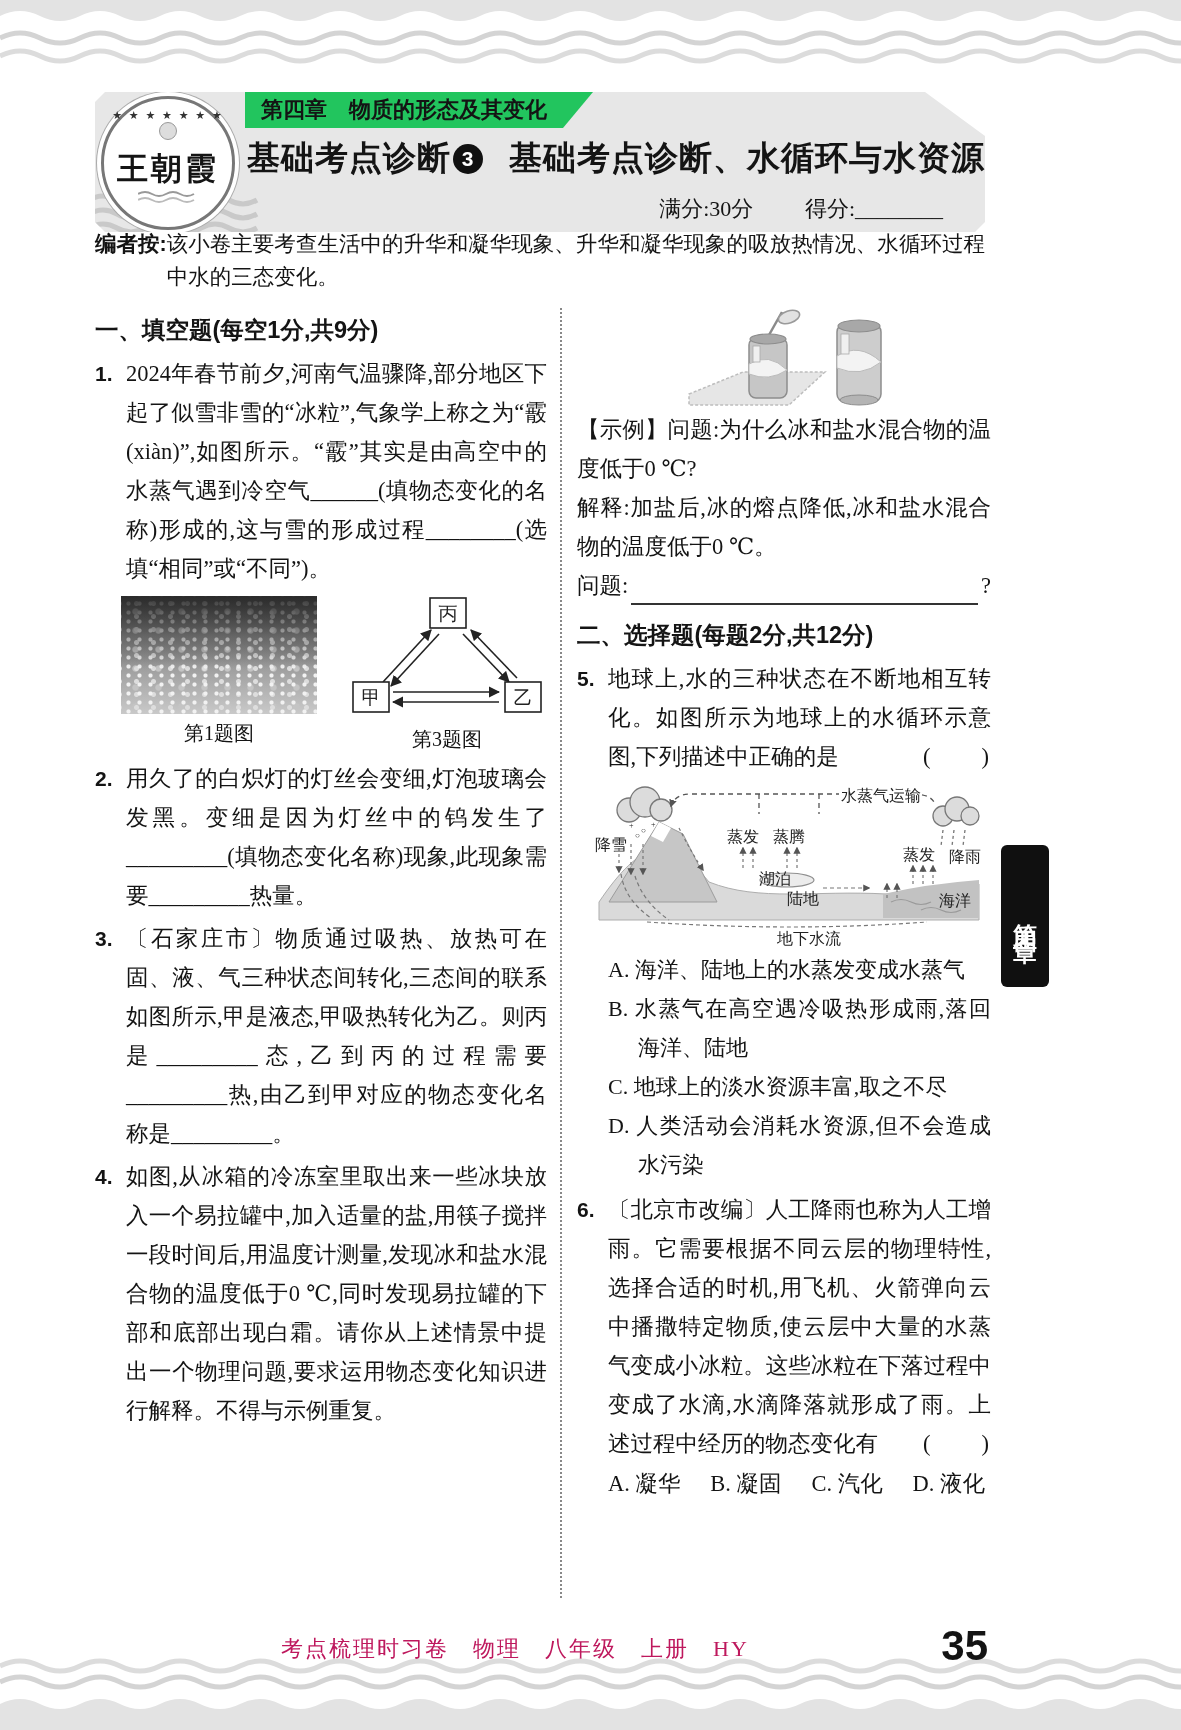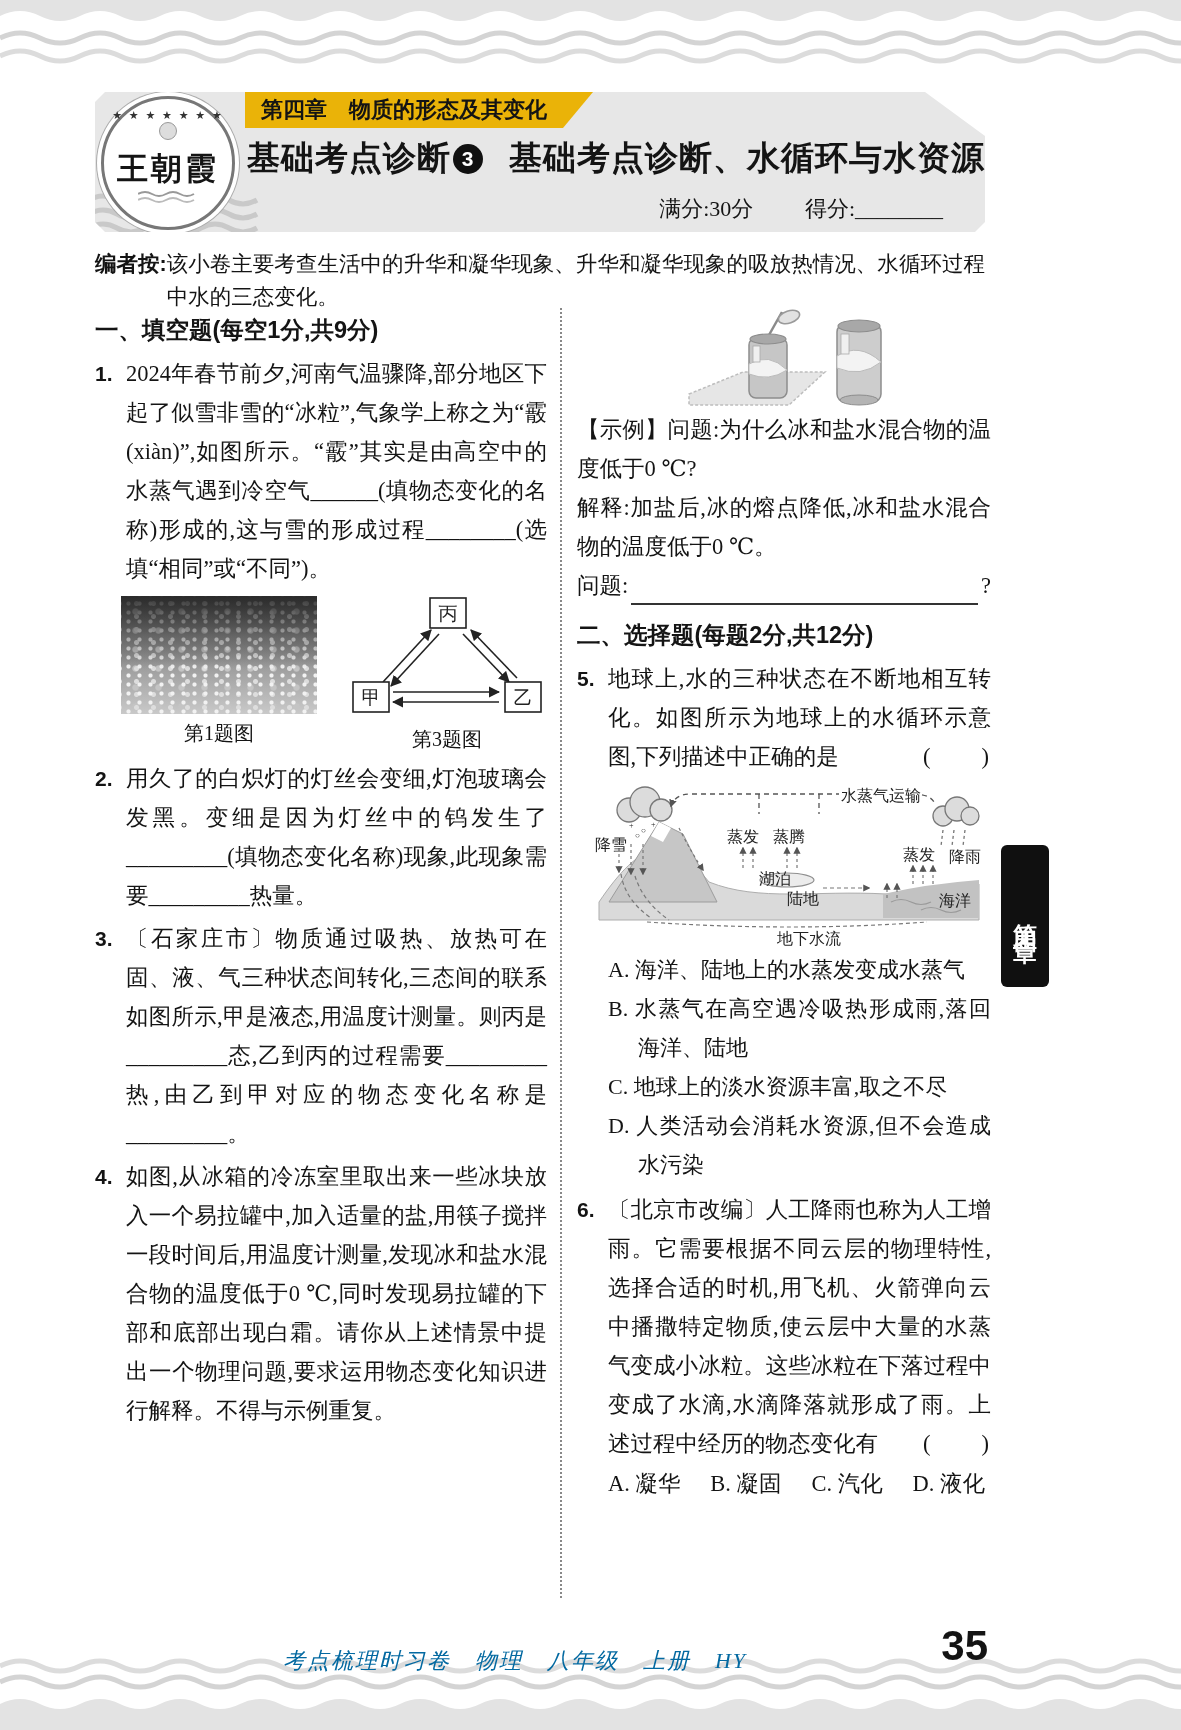--- a/index.html
+++ b/index.html
@@ -5,42 +5,42 @@
   html,body{margin:0;padding:0;background:#fff;}
   body{width:1181px;height:1730px;position:relative;overflow:hidden;
        font-family:"Liberation Serif","DejaVu Serif",serif;color:#141414;}
   .abs{position:absolute;}
   
   .wave-top{top:0;left:0;}
   .wave-bottom{bottom:0;left:0;}
   
   .hdr{left:95px;top:92px;width:890px;height:140px;background:#e7e7e7;
        clip-path:polygon(0 10px,10px 0,calc(100% - 60px) 0,100% 44px,100% calc(100% - 10px),calc(100% - 10px) 100%,10px 100%,0 calc(100% - 10px));}
-  .hdr-tag{position:absolute;left:150px;top:0;height:34px;background:#eab308;
+  .hdr-tag{position:absolute;left:150px;top:0;height:34px;background:#22c55e;
        padding:2px 46px 0 16px;font-family:"Liberation Sans","DejaVu Sans",sans-serif;
        font-weight:bold;font-size:22px;line-height:32px;
        clip-path:polygon(0 0,100% 0,calc(100% - 30px) 100%,0 100%);}
   .hdr-title{position:absolute;left:152px;top:44px;width:720px;
        font-family:"Liberation Sans","DejaVu Sans",sans-serif;font-weight:bold;
        font-size:33px;letter-spacing:1px;white-space:nowrap;}
   .badge{display:inline-block;width:30px;height:30px;border-radius:50%;background:#111;
        color:#fff;font-size:21px;line-height:30px;text-align:center;vertical-align:3px;margin-left:2px;}
   .title-main{margin-left:26px;}
   .hdr-score{position:absolute;right:42px;bottom:8px;font-size:22px;}
   .hdr-score .blank{letter-spacing:0;}
   
   .logo{position:absolute;left:6px;top:4px;width:128px;height:128px;border-radius:50%;
         background:#fff;border:3px solid #777;box-shadow:0 0 0 4px #fff,0 0 0 5px #aaa;
         text-align:center;z-index:3;}
   .logo .stars{font-size:11px;color:#333;letter-spacing:2px;display:block;margin-top:10px;}
   .logo .seal{width:16px;height:16px;border-radius:50%;border:1px solid #999;margin:0 auto;background:#ddd;}
   .logo .name{font-size:31px;font-weight:bold;letter-spacing:3px;display:block;margin-top:8px;}
   .logo-waves{position:absolute;left:-6px;bottom:-6px;z-index:2;}
   
-  .ednote{left:95px;top:248px;width:890px;display:flex;font-size:21.5px;line-height:33px;}
+  .ednote{left:95px;top:228px;width:890px;display:flex;font-size:21.5px;line-height:33px;}
   .ednote .lbl{font-family:"Liberation Sans","DejaVu Sans",sans-serif;font-weight:bold;white-space:nowrap;}
   .ednote .txt{flex:1;text-align:justify;}
   
   .cols{left:95px;top:308px;width:900px;display:flex;align-items:stretch;}
   .col-l{width:452px;}
   .col-r{width:414px;border-left:2px dotted #888;padding-left:15px;margin-left:13px;min-height:1290px;}
   h2.sec{font-family:"Liberation Sans","DejaVu Sans",sans-serif;font-weight:bold;
          font-size:23.5px;margin:6px 0 8px 0;}
   .q{display:flex;margin-top:4px;}
   .qn{flex:0 0 31px;font-family:"Liberation Sans","DejaVu Sans",sans-serif;
@@ -70,22 +70,22 @@
   .opt{margin-left:31px;padding-left:30px;text-indent:-30px;font-size:22px;line-height:39px;text-align:justify;}
   .optrow{margin-left:31px;display:flex;justify-content:space-between;padding-right:6px;
           font-size:22.5px;line-height:41px;}
   .cycle{margin:4px 0 2px 14px;display:block;}
   
   .chap-tab{left:1001px;top:845px;width:48px;height:142px;background:#101010;color:#fff;
       border-radius:6px;display:flex;align-items:center;justify-content:center;
       writing-mode:vertical-lr;text-orientation:upright;
       font-family:"Liberation Sans","DejaVu Sans",sans-serif;font-weight:bold;
       font-size:24px;letter-spacing:8px;}
-  .footer{left:95px;bottom:54px;width:840px;text-align:center;font-size:22px;
-      font-style:italic;color:#0369a1;letter-spacing:2px;}
+  .footer{left:95px;bottom:66px;width:840px;text-align:center;font-size:22px;
+      color:#be185d;letter-spacing:2px;}
   .pagenum{right:193px;bottom:60px;font-family:"Liberation Sans","DejaVu Sans",sans-serif;
       font-weight:bold;font-size:42px;}
   svg text{font-family:"Liberation Serif","DejaVu Serif",serif;fill:#222;}
 </style>
 </head>
 <body>
 
 <svg class="abs wave-top" width="1181" height="80" viewBox="0 0 1181 80">
   <defs>
     <path id="wv" d="M0 0 Q20 -10 40 0 T80 0 T120 0 T160 0 T200 0 T240 0 T280 0 T320 0 T360 0 T400 0 T440 0 T480 0 T520 0 T560 0 T600 0 T640 0 T680 0 T720 0 T760 0 T800 0 T840 0 T880 0 T920 0 T960 0 T1000 0 T1040 0 T1080 0 T1120 0 T1160 0 T1200 0"></path>
@@ -176,21 +176,21 @@
       </div>
     </div>
 
     <div class="q">
       <span class="qn">2.</span>
       <span class="qt">用久了的白炽灯的灯丝会变细,灯泡玻璃会发黑。变细是因为灯丝中的钨发生了_________(填物态变化名称)现象,此现象需要_________热量。</span>
     </div>
 
     <div class="q">
       <span class="qn">3.</span>
-      <span class="qt">〔石家庄市〕物质通过吸热、放热可在固、液、气三种状态间转化,三态间的联系如图所示,甲是液态,用温度计测量。则丙是_________态,乙到丙的过程需要_________热,由乙到甲对应的物态变化名称是_________。</span>
+      <span class="qt">〔石家庄市〕物质通过吸热、放热可在固、液、气三种状态间转化,三态间的联系如图所示,甲是液态,甲吸热转化为乙。则丙是_________态,乙到丙的过程需要_________热,由乙到甲对应的物态变化名称是_________。</span>
     </div>
 
     <div class="q">
       <span class="qn">4.</span>
       <span class="qt">如图,从冰箱的冷冻室里取出来一些冰块放入一个易拉罐中,加入适量的盐,用筷子搅拌一段时间后,用温度计测量,发现冰和盐水混合物的温度低于0 ℃,同时发现易拉罐的下部和底部出现白霜。请你从上述情景中提出一个物理问题,要求运用物态变化知识进行解释。不得与示例重复。</span>
     </div>
   </div>
 
   <div class="col-r">
 

